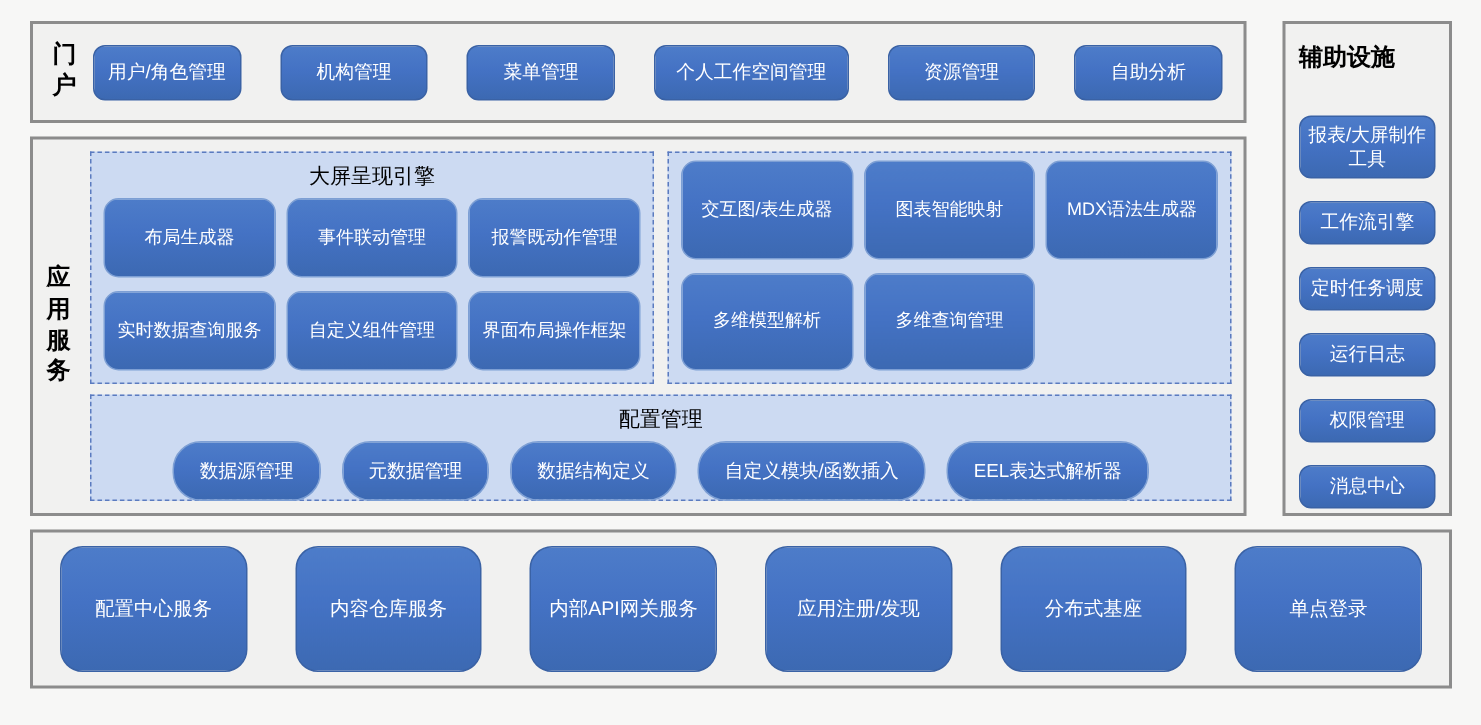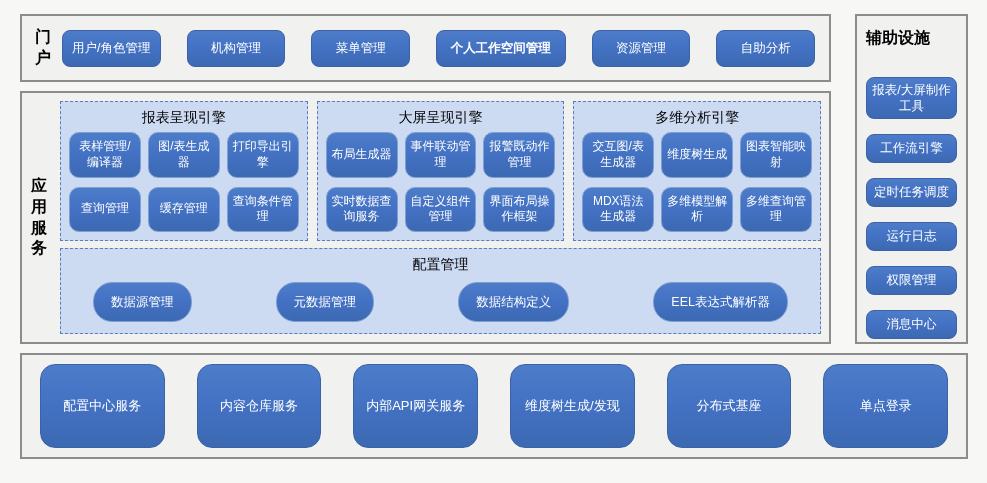--- a/index.html
+++ b/index.html
@@ -51,21 +51,21 @@
     font-size: 12.5px;
     line-height: 1.3;
     font-family: inherit;
     cursor: pointer;
     padding: 2px 4px;
   }
 
   
   .portal-row { flex: 1; display: flex; gap: 26px; }
   .portal-row .btn { flex: 1; height: 37px; border-radius: 8px; }
-  .portal-row .btn.wide { flex: 1.35; font-weight: bold; }
+  .portal-row .btn.wide { flex: 1.35; }
 
   
   .app-content { flex: 1; display: flex; flex-direction: column; gap: 7px; padding: 2px 2px; }
   .engines { display: flex; gap: 9px; flex: 1; }
   .panel {
     background: #ccdaf2;
     border: 1.6px dashed #5b7bbf;
     padding: 5px 8px 8px 8px;
     display: flex;
     flex-direction: column;
@@ -79,21 +79,21 @@
   }
   .panel-grid {
     flex: 1;
     display: grid;
     grid-template-columns: repeat(3, 1fr);
     grid-auto-rows: 1fr;
     gap: 9px 7px;
   }
   .panel-grid .btn { border-radius: 10px; font-size: 12px; border-color: #7d9fd4; }
 
-  .config { height: 86px; }
+  .config { height: 71px; align-items: center; }
   .config-row {
     flex: 1;
     display: flex;
     align-items: center;
     justify-content: space-between;
     padding: 0 24px;
     gap: 14px;
   }
   .config-row .btn { border-radius: 19px; height: 40px; padding: 2px 17px; border-color: #7d9fd4; }
 
@@ -140,75 +140,63 @@
         <button class="btn">权限管理</button>
         <button class="btn">消息中心</button>
       </div>
     </aside>
 
     <section class="box app">
       <div class="vlabel">应用服务</div>
       <div class="app-content">
         <div class="engines">
 
-          <div class="panel">
-            <div class="panel-title">报表呈现引擎</div>
-            <div class="panel-grid">
-              <button class="btn">表样管理/编译器</button>
-              <button class="btn">图/表生成器</button>
-              <button class="btn">打印导出引擎</button>
-              <button class="btn">查询管理</button>
-              <button class="btn">缓存管理</button>
-              <button class="btn">查询条件管理</button>
-            </div>
-          </div>
 
           <div class="panel">
             <div class="panel-title">大屏呈现引擎</div>
             <div class="panel-grid">
               <button class="btn">布局生成器</button>
               <button class="btn">事件联动管理</button>
               <button class="btn">报警既动作管理</button>
               <button class="btn">实时数据查询服务</button>
               <button class="btn">自定义组件管理</button>
               <button class="btn">界面布局操作框架</button>
             </div>
           </div>
 
           <div class="panel">
-            <div class="panel-title">多维分析引擎</div>
             <div class="panel-grid">
               <button class="btn">交互图/表生成器</button>
-              <button class="btn">维度树生成</button>
               <button class="btn">图表智能映射</button>
               <button class="btn">MDX语法生成器</button>
               <button class="btn">多维模型解析</button>
               <button class="btn">多维查询管理</button>
             </div>
           </div>
 
         </div>
 
         <div class="panel config">
           <div class="panel-title">配置管理</div>
           <div class="config-row">
             <button class="btn">数据源管理</button>
             <button class="btn">元数据管理</button>
             <button class="btn">数据结构定义</button>
+            <button class="btn">自定义模块/函数插入</button>
             <button class="btn">EEL表达式解析器</button>
           </div>
         </div>
       </div>
     </section>
 
     <section class="box dist">
       <div class="dist-row">
         <button class="btn">配置中心服务</button>
         <button class="btn">内容仓库服务</button>
         <button class="btn">内部API网关服务</button>
-        <button class="btn">维度树生成/发现</button>
+        <button class="btn">应用注册/发现</button>
         <button class="btn">分布式基座</button>
         <button class="btn">单点登录</button>
       </div>
     </section>
 
   </div>
 </div>
 
 </body></html>

